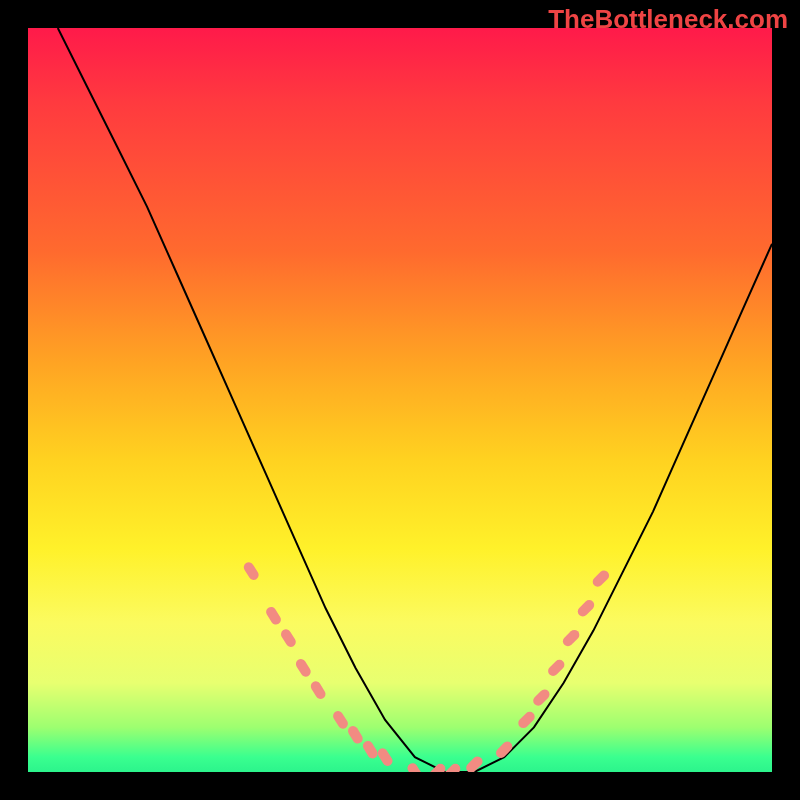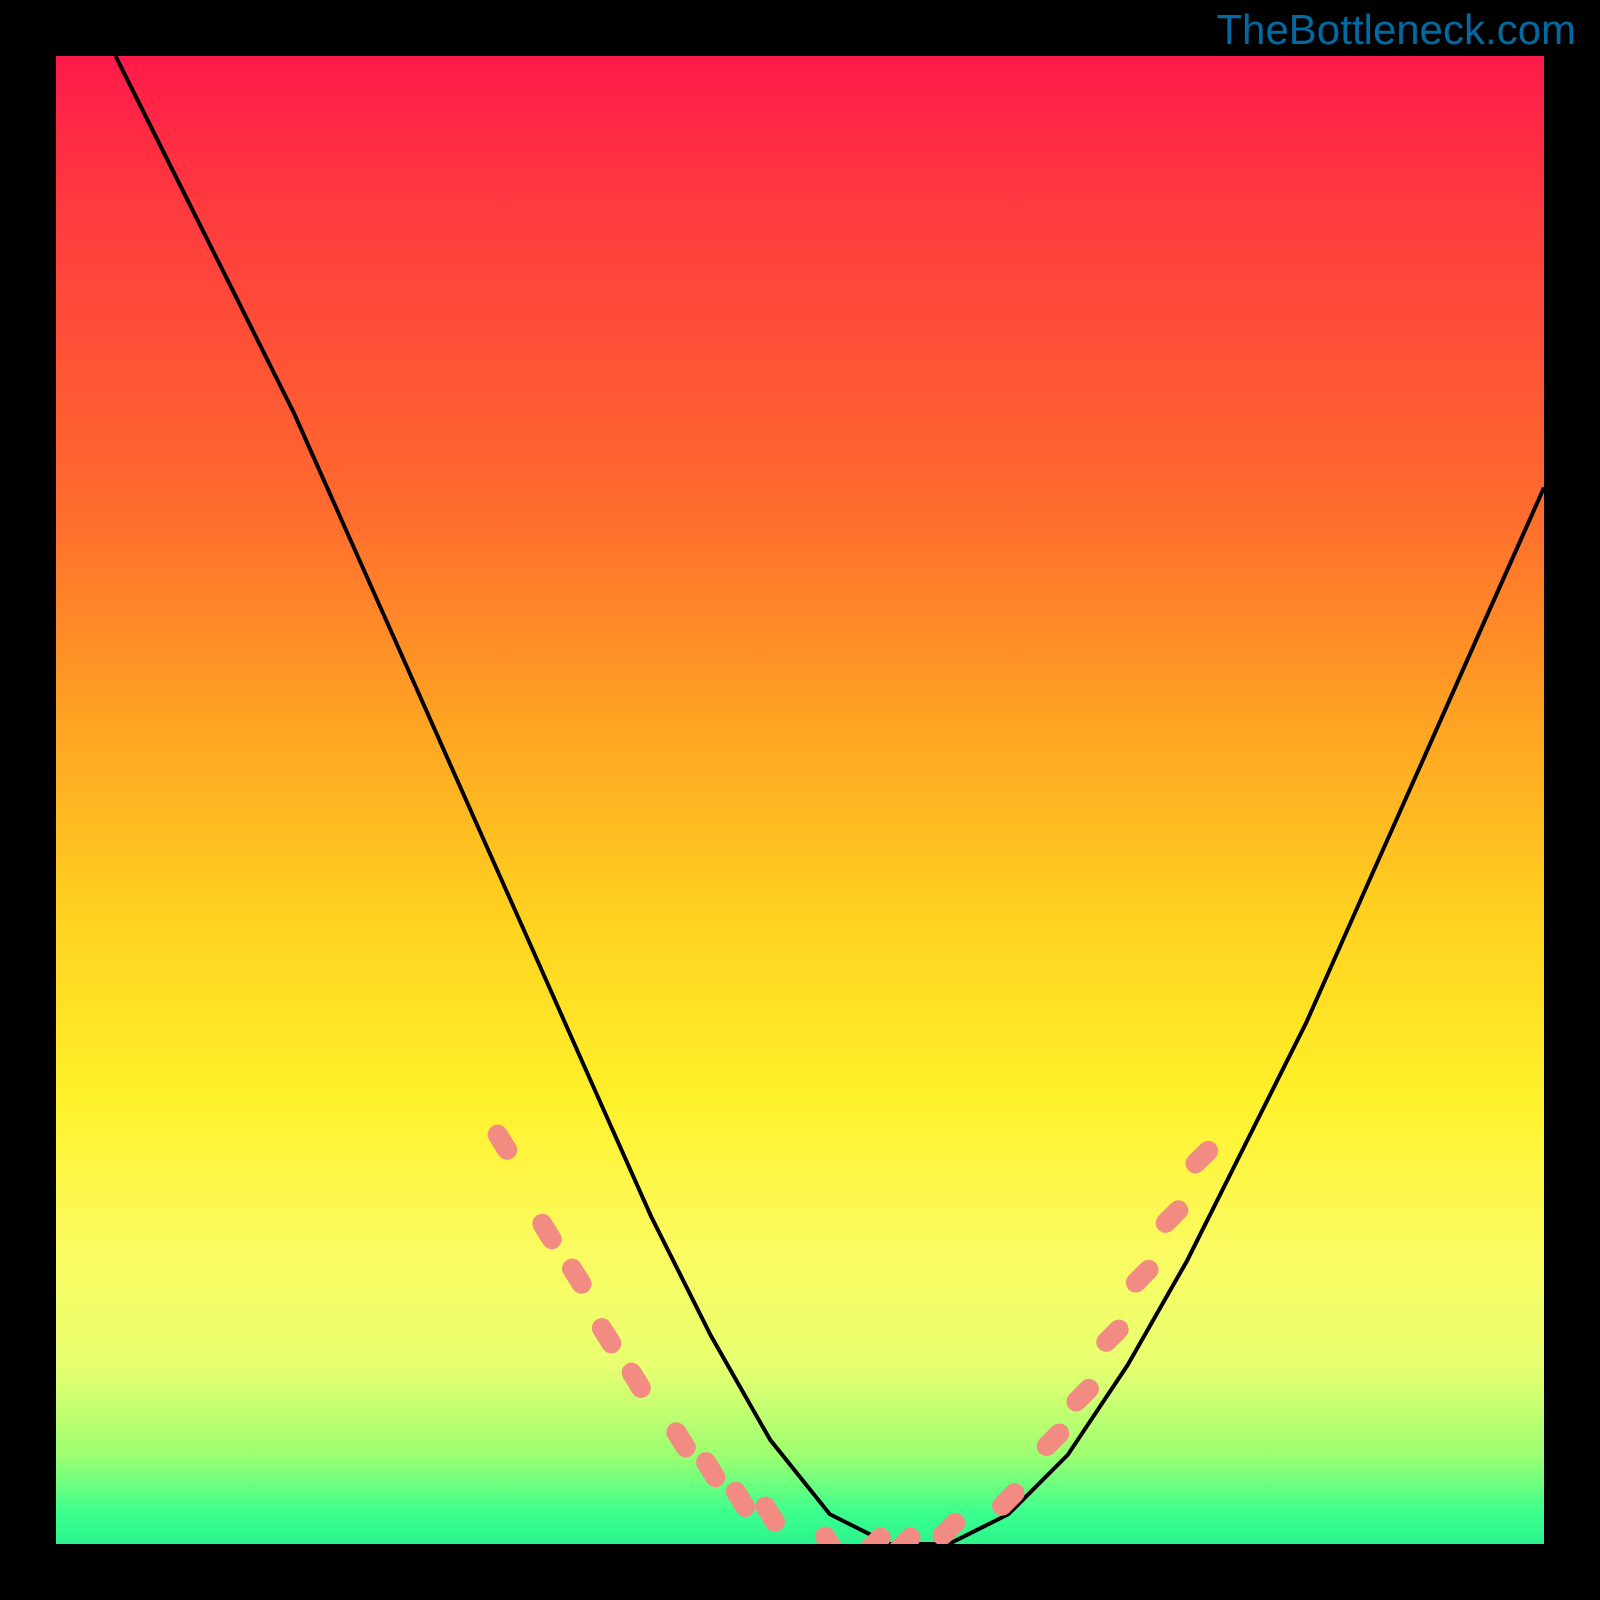--- a/index.html
+++ b/index.html
@@ -14,23 +14,23 @@
   .container {
     width: 800px;
     height: 800px;
     position: relative;
     background: #000;
   }
   .watermark {
     position: absolute;
     top: 4px;
     right: 12px;
-    color: #0369a1;
-    font-size: 21px;
-    font-weight: 400;
+    color: #ef4444;
+    font-size: 26px;
+    font-weight: 700;
     z-index: 10;
   }
   .plot-area {
     position: absolute;
     left: 28px;
     top: 28px;
     width: 744px;
     height: 744px;
     
     background: linear-gradient(to bottom,

